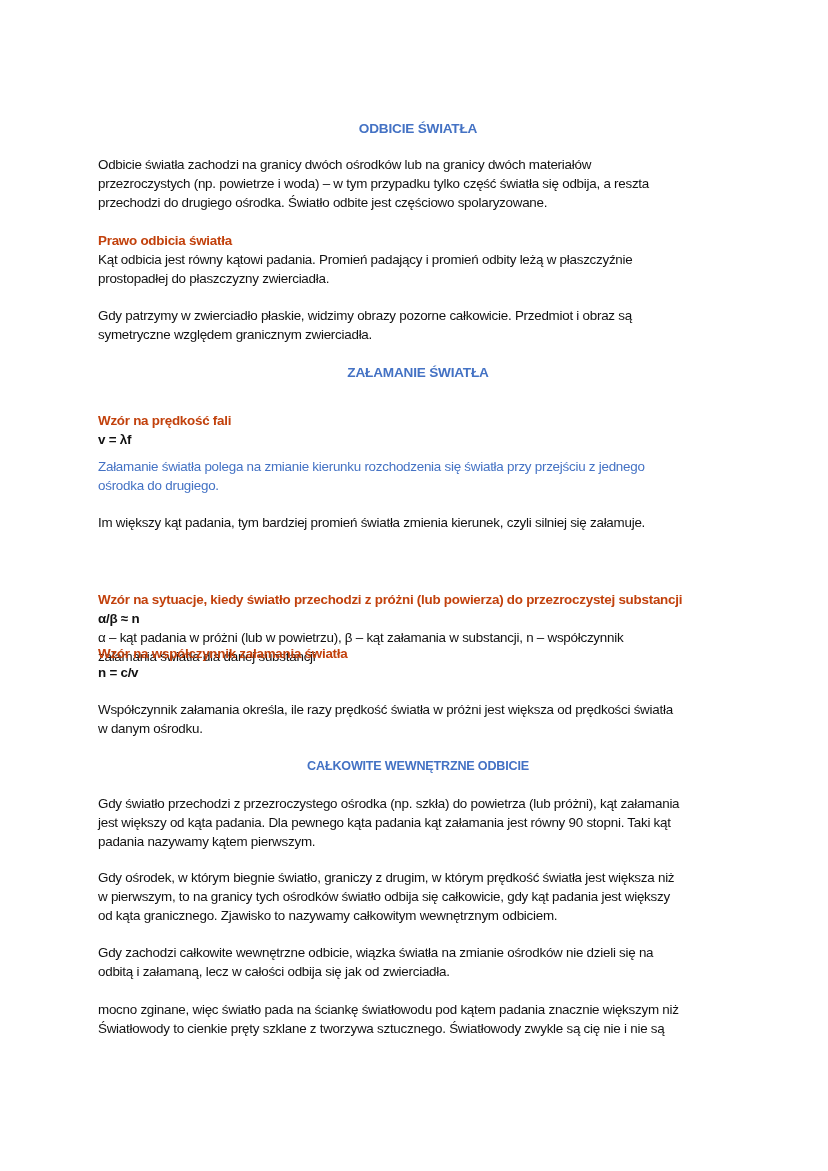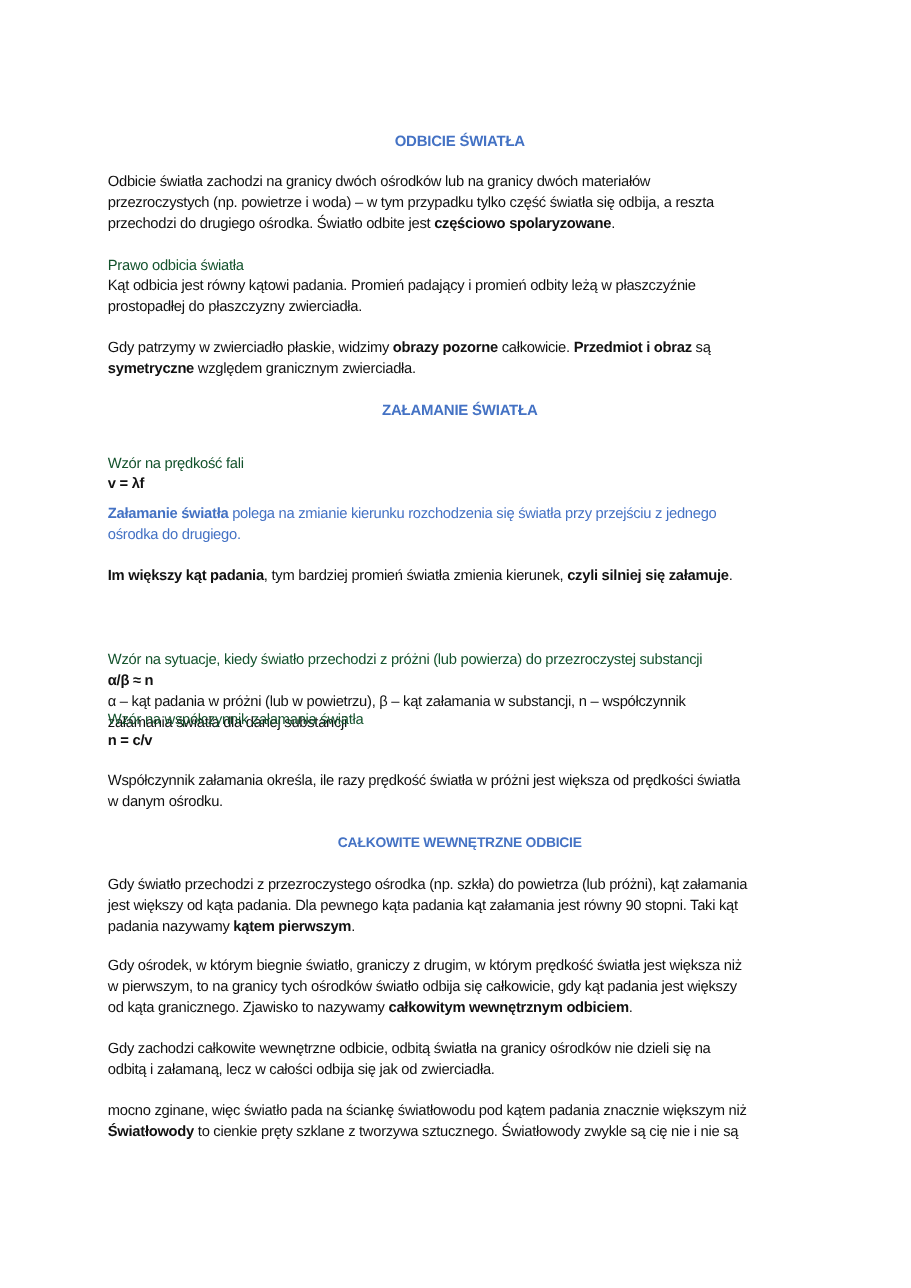--- a/index.html
+++ b/index.html
@@ -2,23 +2,23 @@
 <html><head>
   <meta charset="utf-8">
   <style>
     html, body { margin: 0; padding: 0; background: #ffffff; }
     body { width: 828px; height: 1171px; position: relative; overflow: hidden;
       font-family: "Liberation Sans", sans-serif; color: #111; }
     .page { position: absolute; left: 98px; top: 0; width: 640px; }
     .blk { position: absolute; left: 0; width: 640px; font-size: 13.4px; line-height: 19px; letter-spacing: -0.25px; word-spacing: 0px; }
     .h1 { text-align: center; color: #4472c4; font-weight: bold; font-size: 13.6px; letter-spacing: -0.2px; }
     .h1.small { font-size: 12.6px; }
-    .h2 { color: #14532d; font-weight: normal; }
+    .h2 { color: #c2410c; font-weight: bold; }
     .blue { color: #4472c4; }
-    b { font-weight: bold; }
+    b { font-weight: normal; }
     .f { font-weight: bold; }
   </style>
 </head>
 <body>
 
 <div class="page">
 
   <div class="blk h1" style="top:119px;">ODBICIE ŚWIATŁA</div>
 
   <div class="blk" style="top:155px;">
@@ -79,21 +79,21 @@
     <div><span>padania nazywamy </span><b>kątem pierwszym</b><span>.</span></div>
   </div>
 
   <div class="blk" style="top:868px;">
     <div>Gdy ośrodek, w którym biegnie światło, graniczy z drugim, w którym prędkość światła jest większa niż</div>
     <div>w pierwszym, to na granicy tych ośrodków światło odbija się całkowicie, gdy kąt padania jest większy</div>
     <div><span>od kąta granicznego. Zjawisko to nazywamy </span><b>całkowitym wewnętrznym odbiciem</b><span>.</span></div>
   </div>
 
   <div class="blk" style="top:943px;">
-    <div>Gdy zachodzi całkowite wewnętrzne odbicie, odbitą światła na granicy ośrodków nie dzieli się na</div>
+    <div>Gdy zachodzi całkowite wewnętrzne odbicie, wiązka światła na zmianie ośrodków nie dzieli się na</div>
     <div>odbitą i załamaną, lecz w całości odbija się jak od zwierciadła.</div>
   </div>
 
   <div class="blk" style="top:1000px;">
     <div>mocno zginane, więc światło pada na ściankę światłowodu pod kątem padania znacznie większym niż</div>
     <div><b>Światłowody</b><span> to cienkie pręty szklane z tworzywa sztucznego. Światłowody zwykle są cię nie i nie są</span></div>
   </div>
 
 </div>
 

